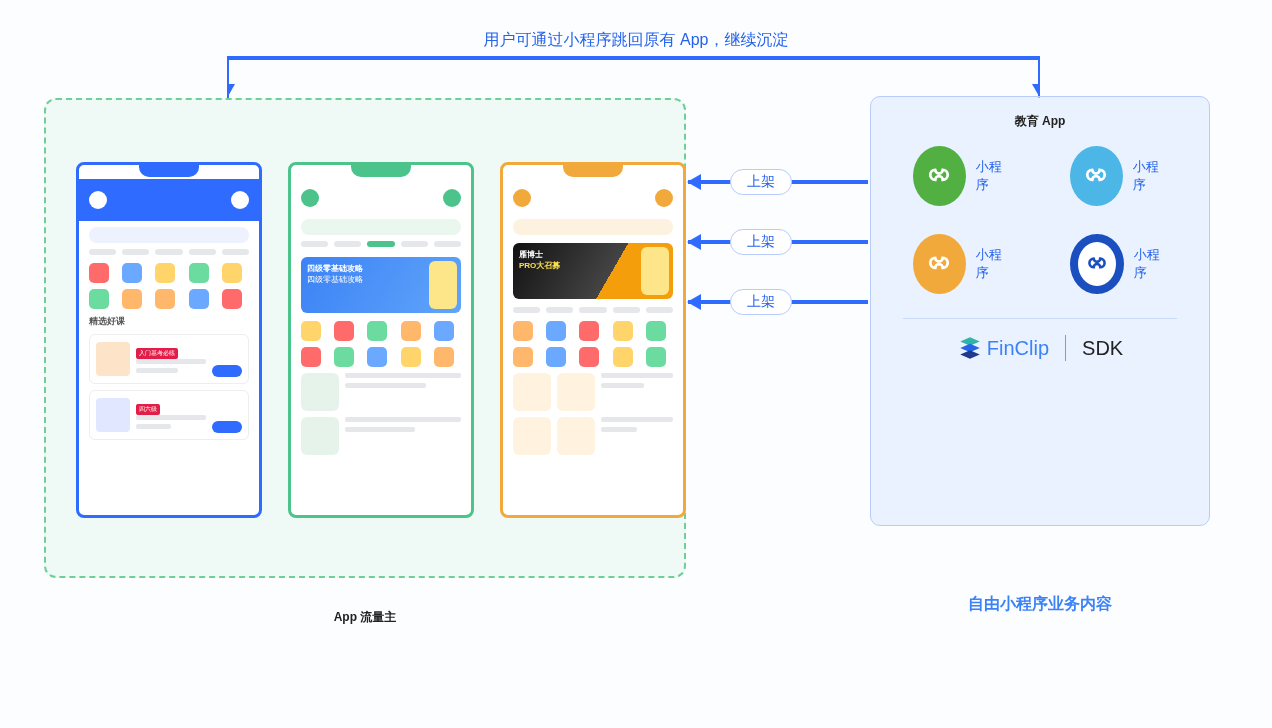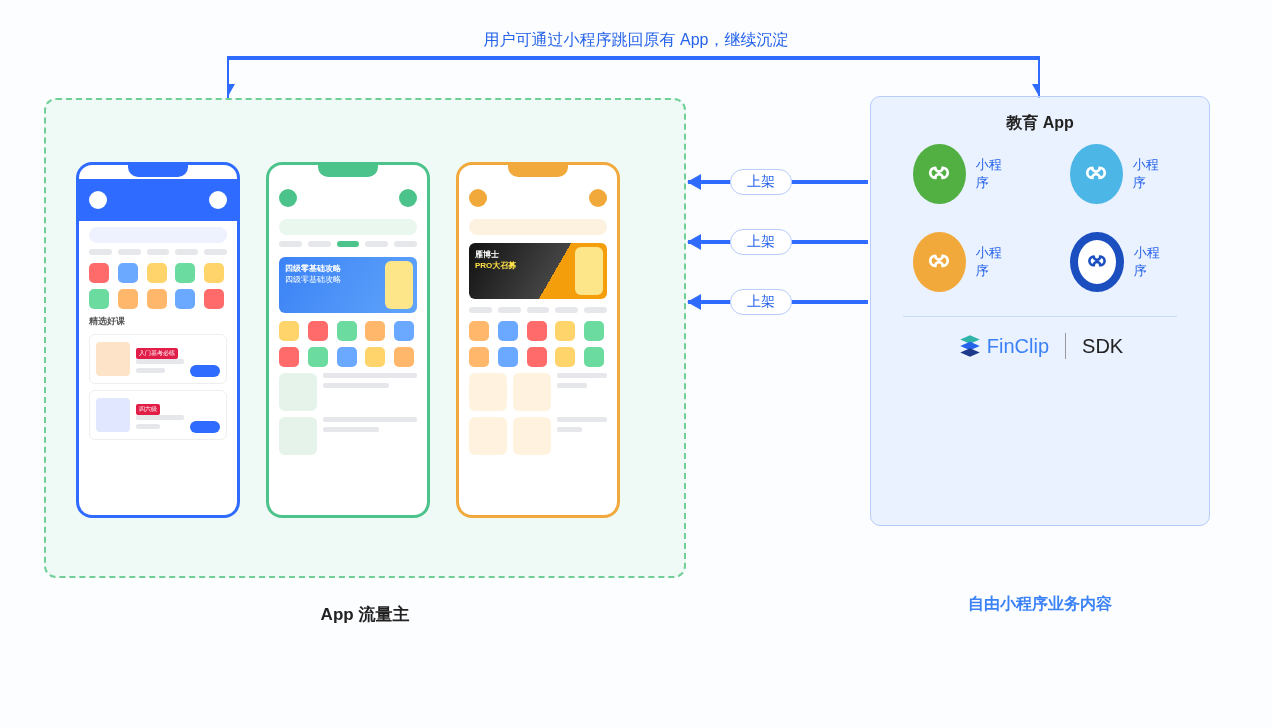--- a/index.html
+++ b/index.html
@@ -47,23 +47,23 @@
 
   
   .phones {
     position: absolute;
     top: 62px;
     left: 30px;
     display: flex;
     gap: 26px;
   }
   .phone {
-    width: 164px;
+    width: 186px;
     height: 356px;
-    border-radius: 16px;
+    border-radius: 8px;
     border: 3px solid;
     background: #fff;
     position: relative;
   }
   .phone.blue { border-color: #2f6bff; }
   .phone.green { border-color: #4cc38a; }
   .phone.orange { border-color: #f2a93b; }
   .notch {
     position: absolute;
     top: 0; left: 50%;
@@ -182,44 +182,44 @@
   }
   .phone.orange .thumb-row .sq { background: #fff3e0; }
   .thumb-row .lines { flex: 1; }
   .thumb-row .lines div { height: 5px; border-radius: 2px; background: #e5e7eb; margin-bottom: 5px; }
 
   .section-title {
     position: absolute;
     bottom: -50px;
     left: 50%;
     transform: translateX(-50%);
-    font-size: 17px;
+    font-size: 12px;
     font-weight: 600;
     color: #222;
     margin-top: 44px;
   }
 
   
   .right-box {
     position: absolute;
     top: 96px;
     left: 870px;
     width: 340px;
     height: 430px;
     border: 1px solid #b7ccfa;
     border-radius: 10px;
     background: rgba(221, 234, 255, 0.55);
     padding: 16px 24px;
   }
   .right-title {
     text-align: center;
-    font-size: 16px;
+    font-size: 12px;
     font-weight: 700;
     color: #222;
-    margin-bottom: 4px;
+    margin-bottom: 10px;
   }
   .mp-grid {
     display: grid;
     grid-template-columns: 1fr 1fr;
     gap: 28px 60px;
     padding: 6px 18px 12px;
   }
   .mp-item {
     display: flex;
     flex-direction: row;

